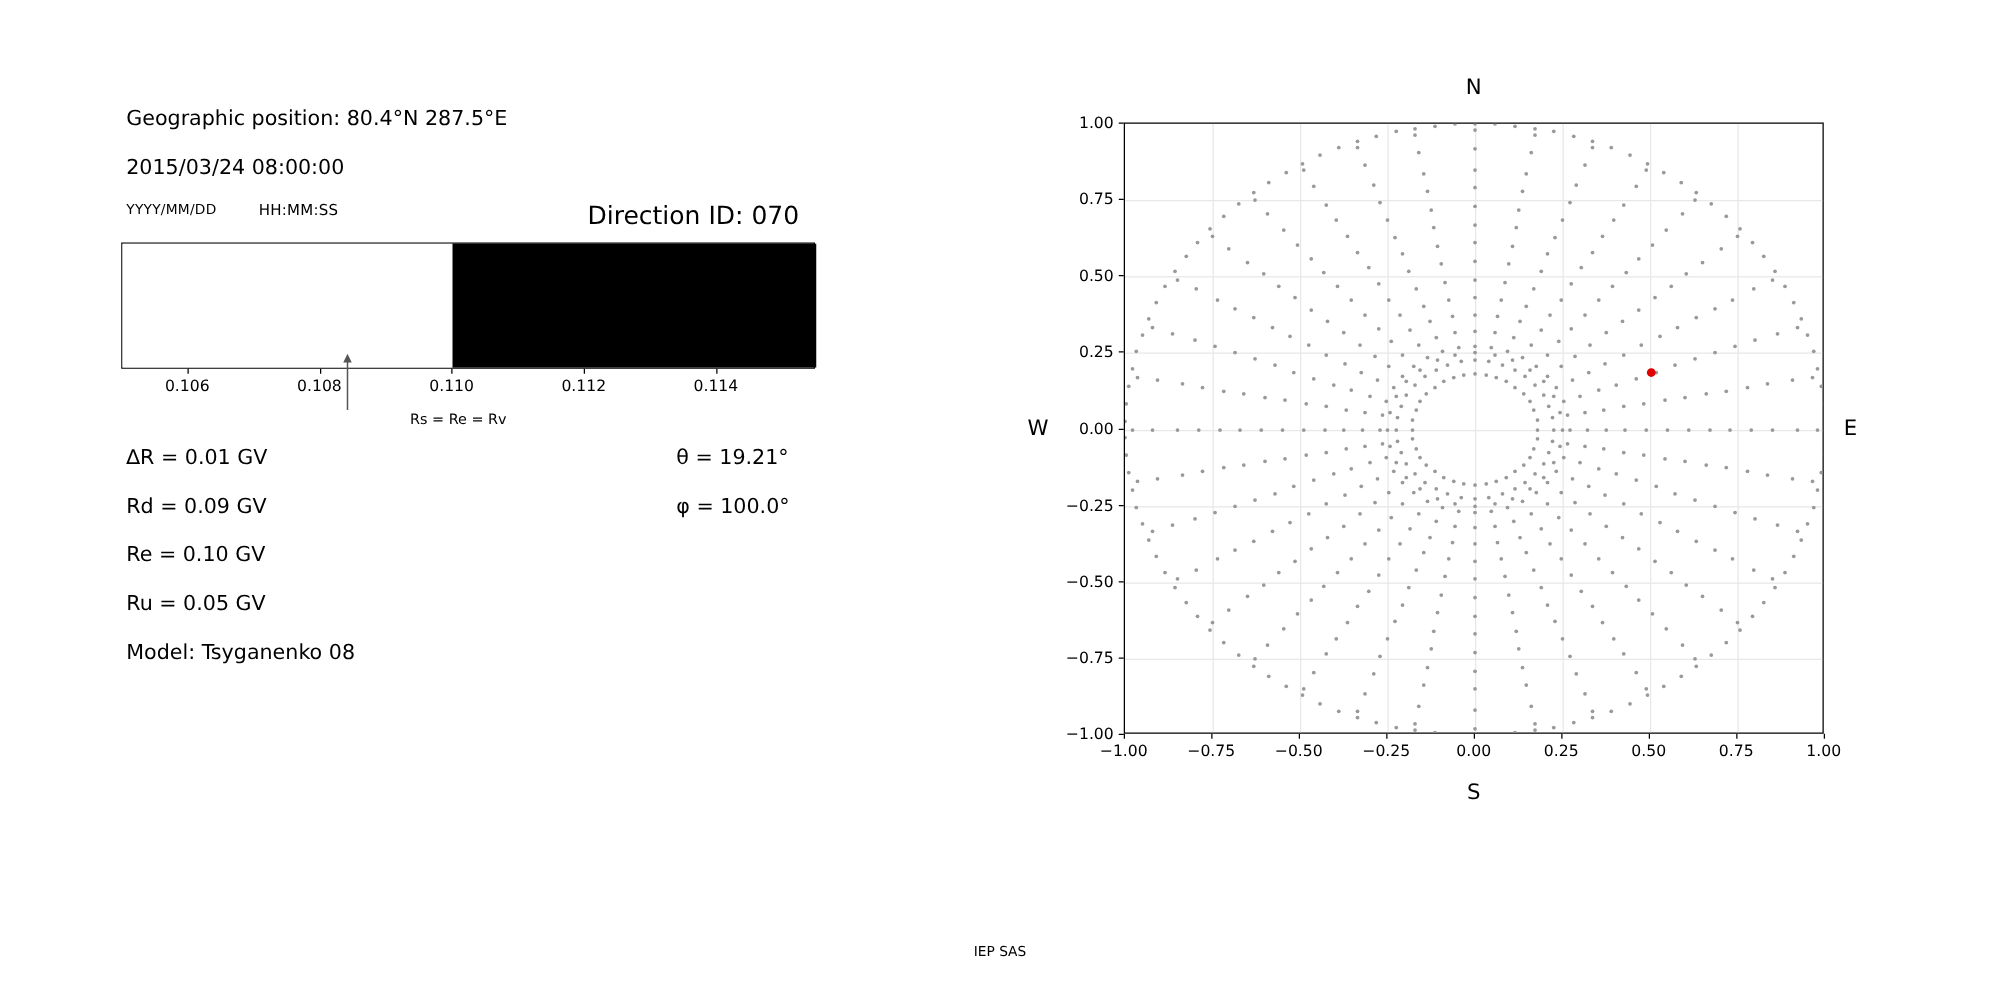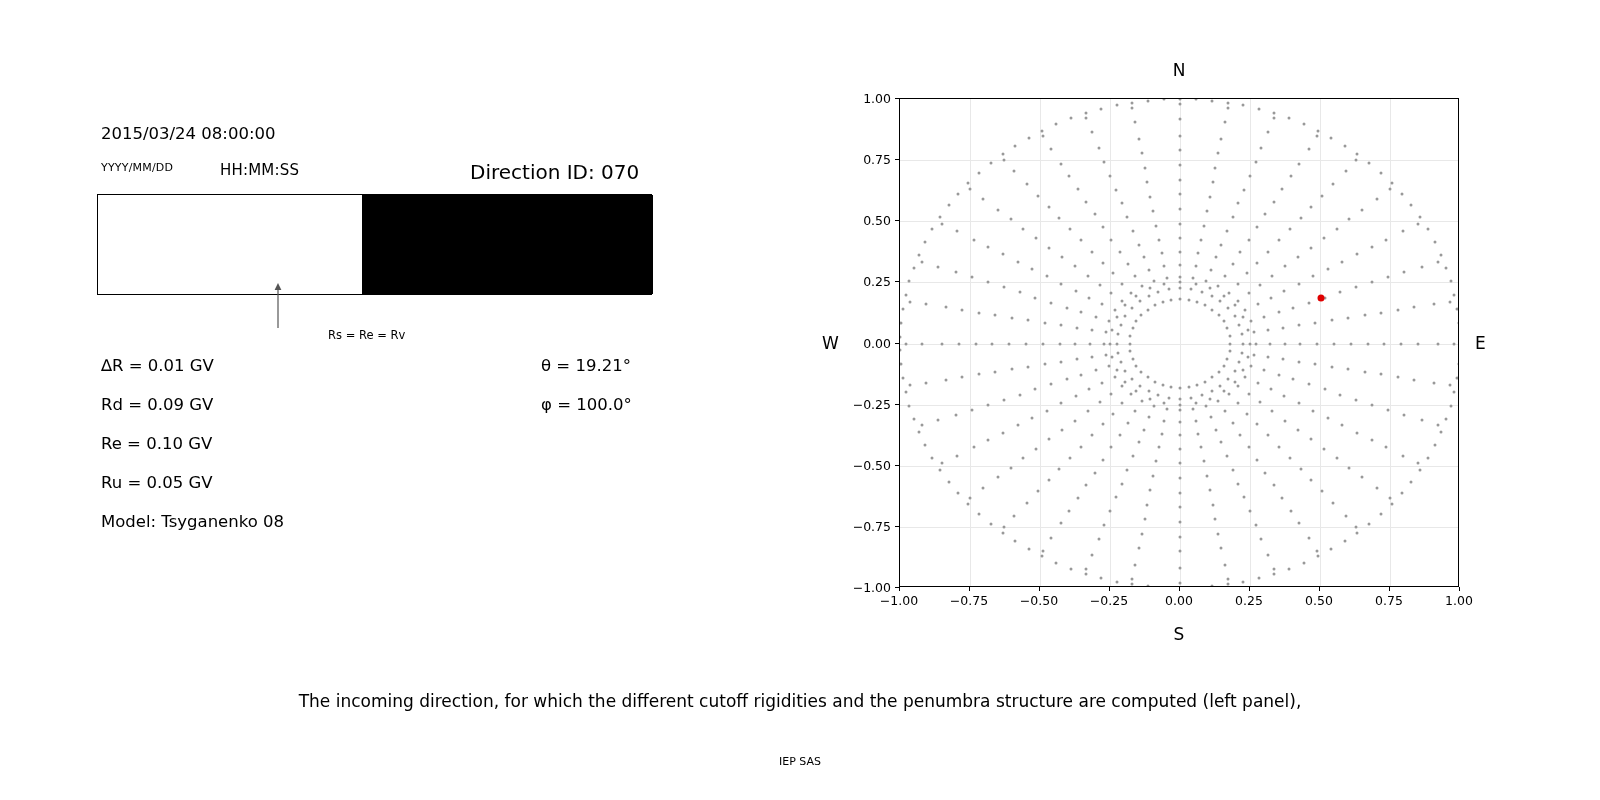--- a/index.html
+++ b/index.html
@@ -34,23 +34,23 @@
   #date-format-label {
     position: absolute;
     left: 101px;
     top: 161px;
     font-size: 11px;
     letter-spacing: 0.2px;
     white-space: nowrap;
   }
   #time-format-label {
     position: absolute;
-    left: 220px;
+    left: 207px;
     top: 161px;
-    font-size: 15px;
+    font-size: 12px;
     letter-spacing: 0.2px;
     white-space: nowrap;
   }
   #direction-id {
     position: absolute;
     left: 470px;
     top: 160px;
     font-size: 20px;
     white-space: nowrap;
   }
@@ -223,29 +223,42 @@
     width: 1600px;
     text-align: center;
     font-size: 11px;
   }
 </style>
 </head>
 <body>
 
 <div id="left-panel">
 
+  <div class="info-line" id="geo-position">Geographic position: 80.4°N 287.5°E</div>
   <div class="info-line" id="datetime">2015/03/24 08:00:00</div>
   <div id="date-format-label">YYYY/MM/DD</div>
   <div id="time-format-label">HH:MM:SS</div>
   <div id="direction-id">Direction ID: 070</div>
 
   <div id="penumbra-wrap">
     <div id="penumbra-axes">
         <div class="penumbra-band" style="left: 0px; width: 264.286px; background: rgb(255, 255, 255);"></div>
         <div class="penumbra-band" style="left: 264.286px; width: 290.714px; background: rgb(0, 0, 0);"></div>
+      </div>
+    <div id="penumbra-ticks">
+        <div class="ptick" style="left: 52.8571px;"></div>
+        <div class="ptick-label" style="left: 52.8571px;">0.106</div>
+        <div class="ptick" style="left: 158.571px;"></div>
+        <div class="ptick-label" style="left: 158.571px;">0.108</div>
+        <div class="ptick" style="left: 264.286px;"></div>
+        <div class="ptick-label" style="left: 264.286px;">0.110</div>
+        <div class="ptick" style="left: 370px;"></div>
+        <div class="ptick-label" style="left: 370px;">0.112</div>
+        <div class="ptick" style="left: 475.714px;"></div>
+        <div class="ptick-label" style="left: 475.714px;">0.114</div>
       </div>
   </div>
 
   <svg id="rs-arrow" viewBox="0 0 12 45">
     <line x1="6" y1="45" x2="6" y2="4" stroke="#555555" stroke-width="1.2"></line>
     <polygon points="6,0 2.6,7 9.4,7" fill="#555555"></polygon>
   </svg>
   <div id="rs-label">Rs = Re = Rv</div>
 
   <div class="param" id="p-dR">∆R = 0.01 GV</div>
@@ -989,15 +1002,14 @@
     <div class="ytick-label" style="top: 281.375px;">0.25</div>
     <div class="axis-tick-y" style="top: 220.25px;"></div>
     <div class="ytick-label" style="top: 220.25px;">0.50</div>
     <div class="axis-tick-y" style="top: 159.125px;"></div>
     <div class="ytick-label" style="top: 159.125px;">0.75</div>
     <div class="axis-tick-y" style="top: 98px;"></div>
     <div class="ytick-label" style="top: 98px;">1.00</div>
   </div>
 
 <div id="caption">
-  <div>The incoming direction, for which the different cutoff rigidities and the penumbra structure are computed (left panel),</div>
 </div>
 <div id="footer">IEP SAS</div>
 
 </body></html>

